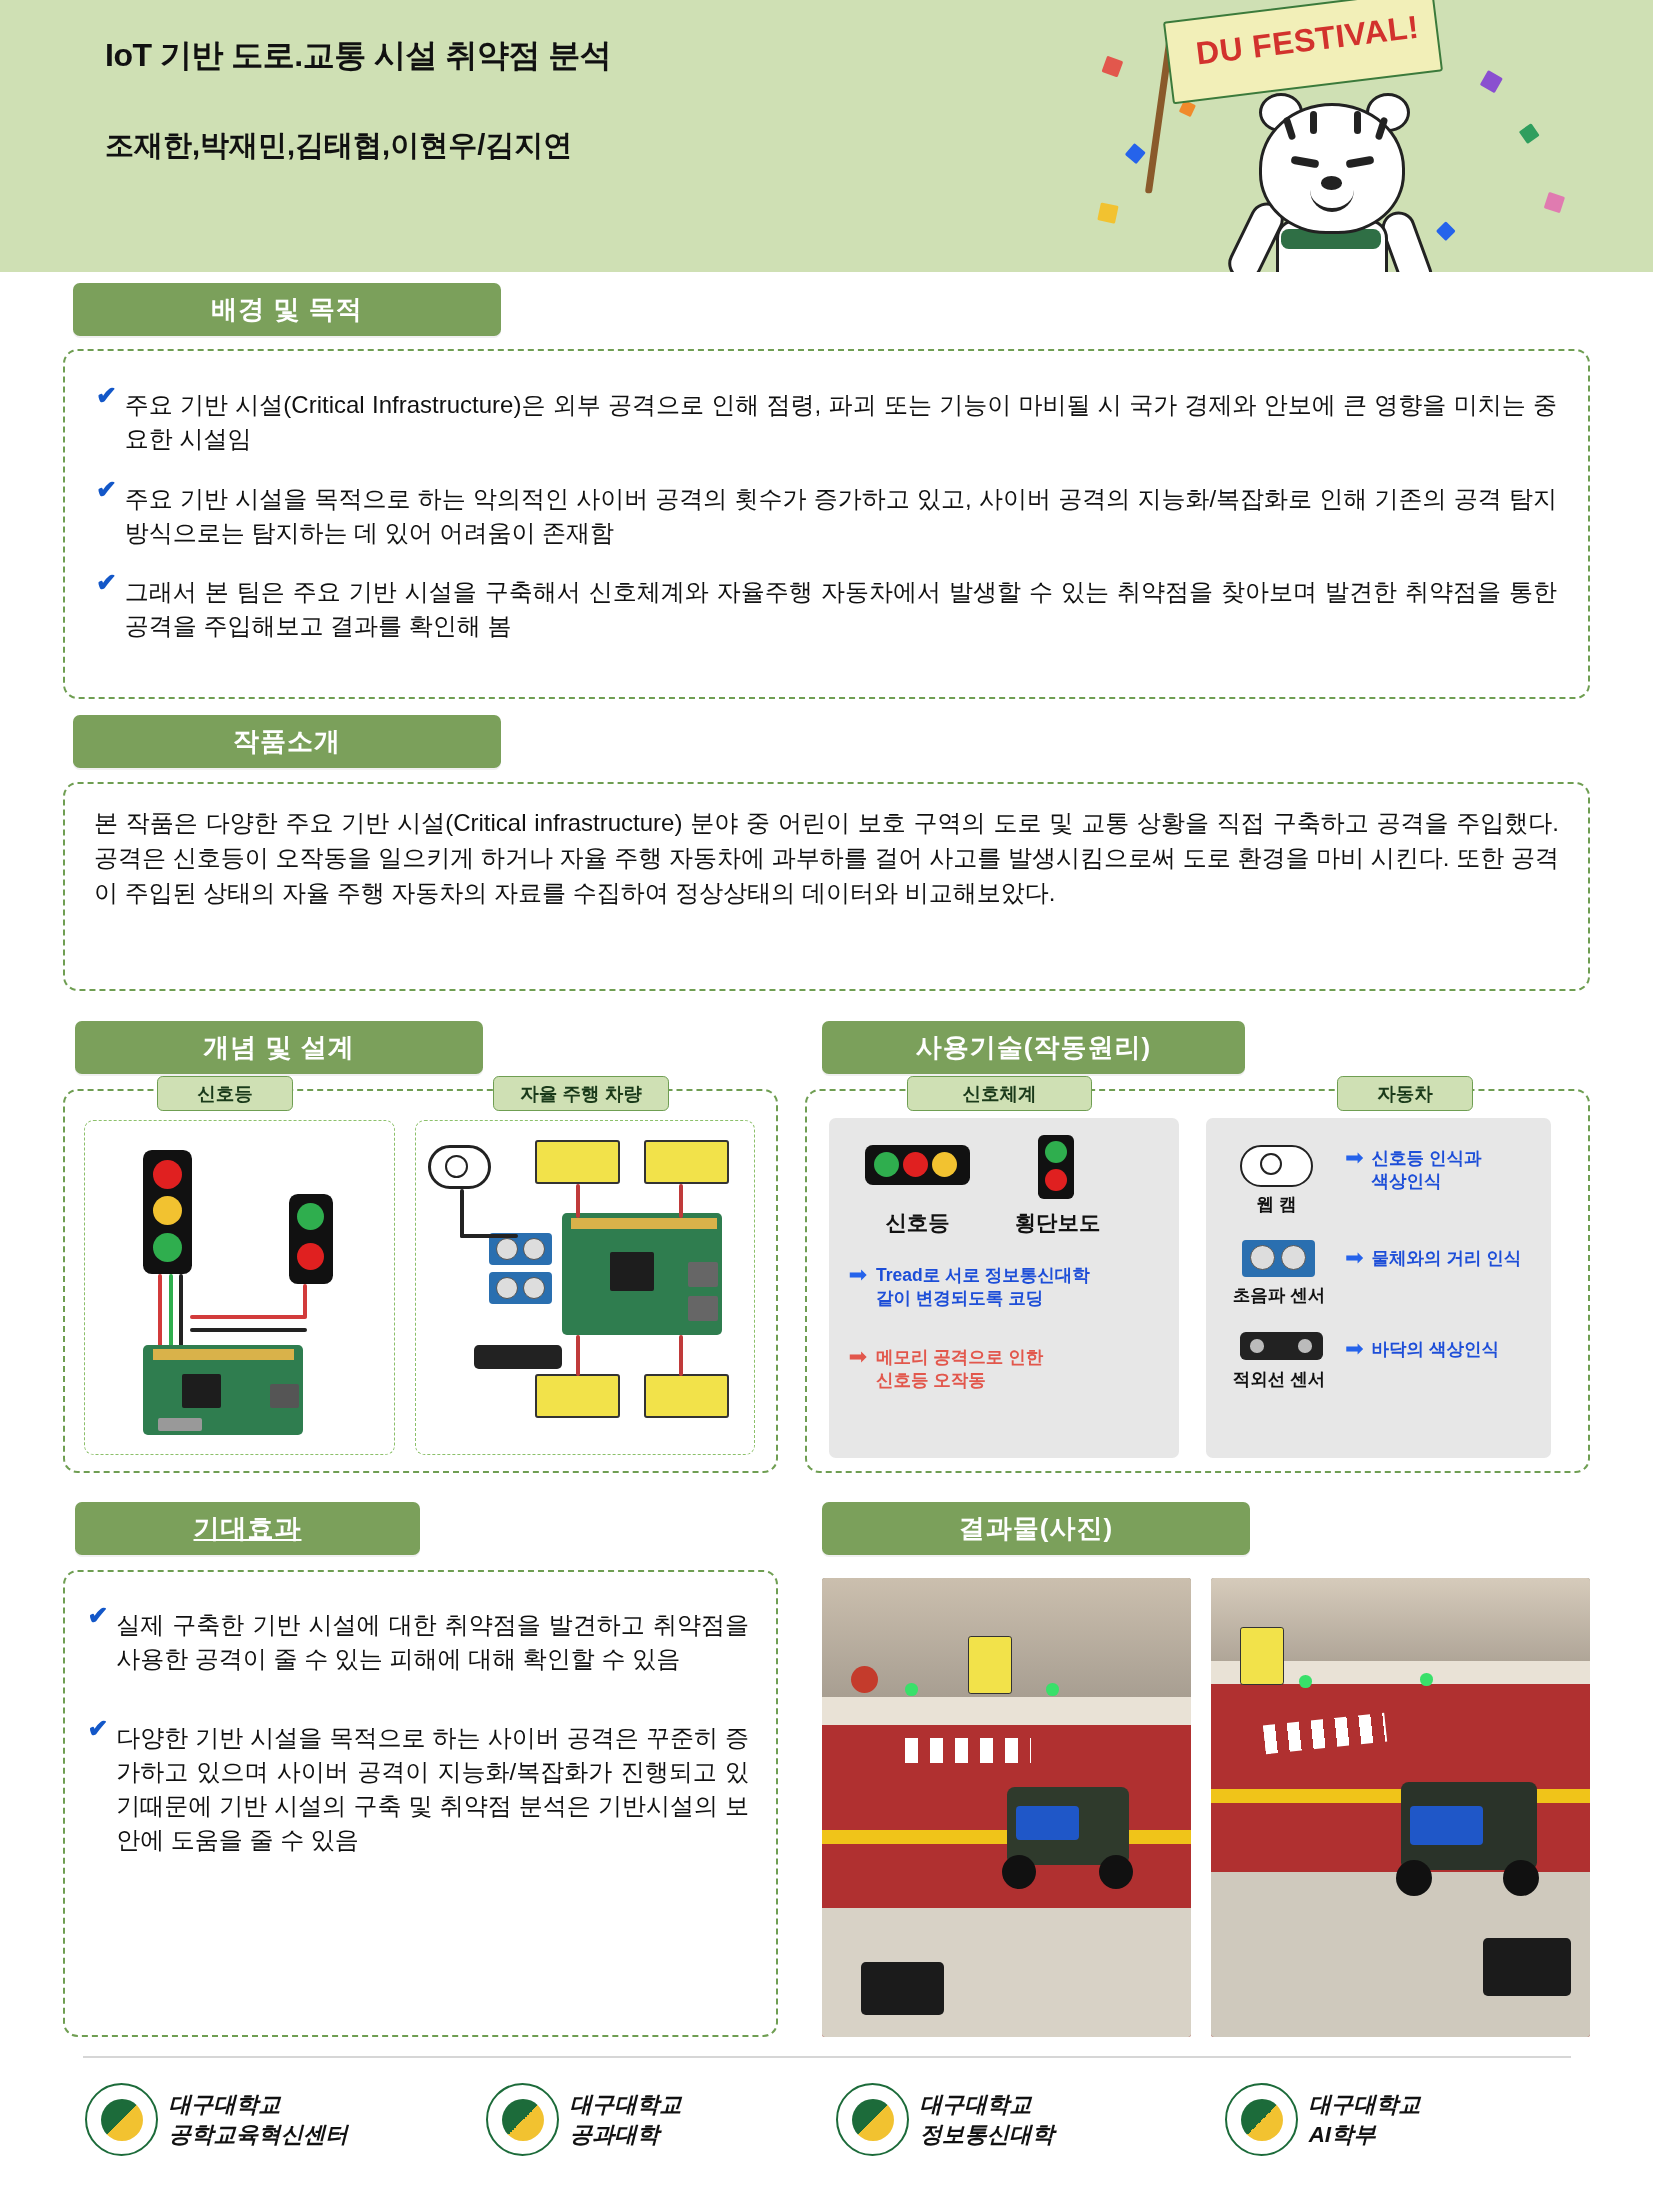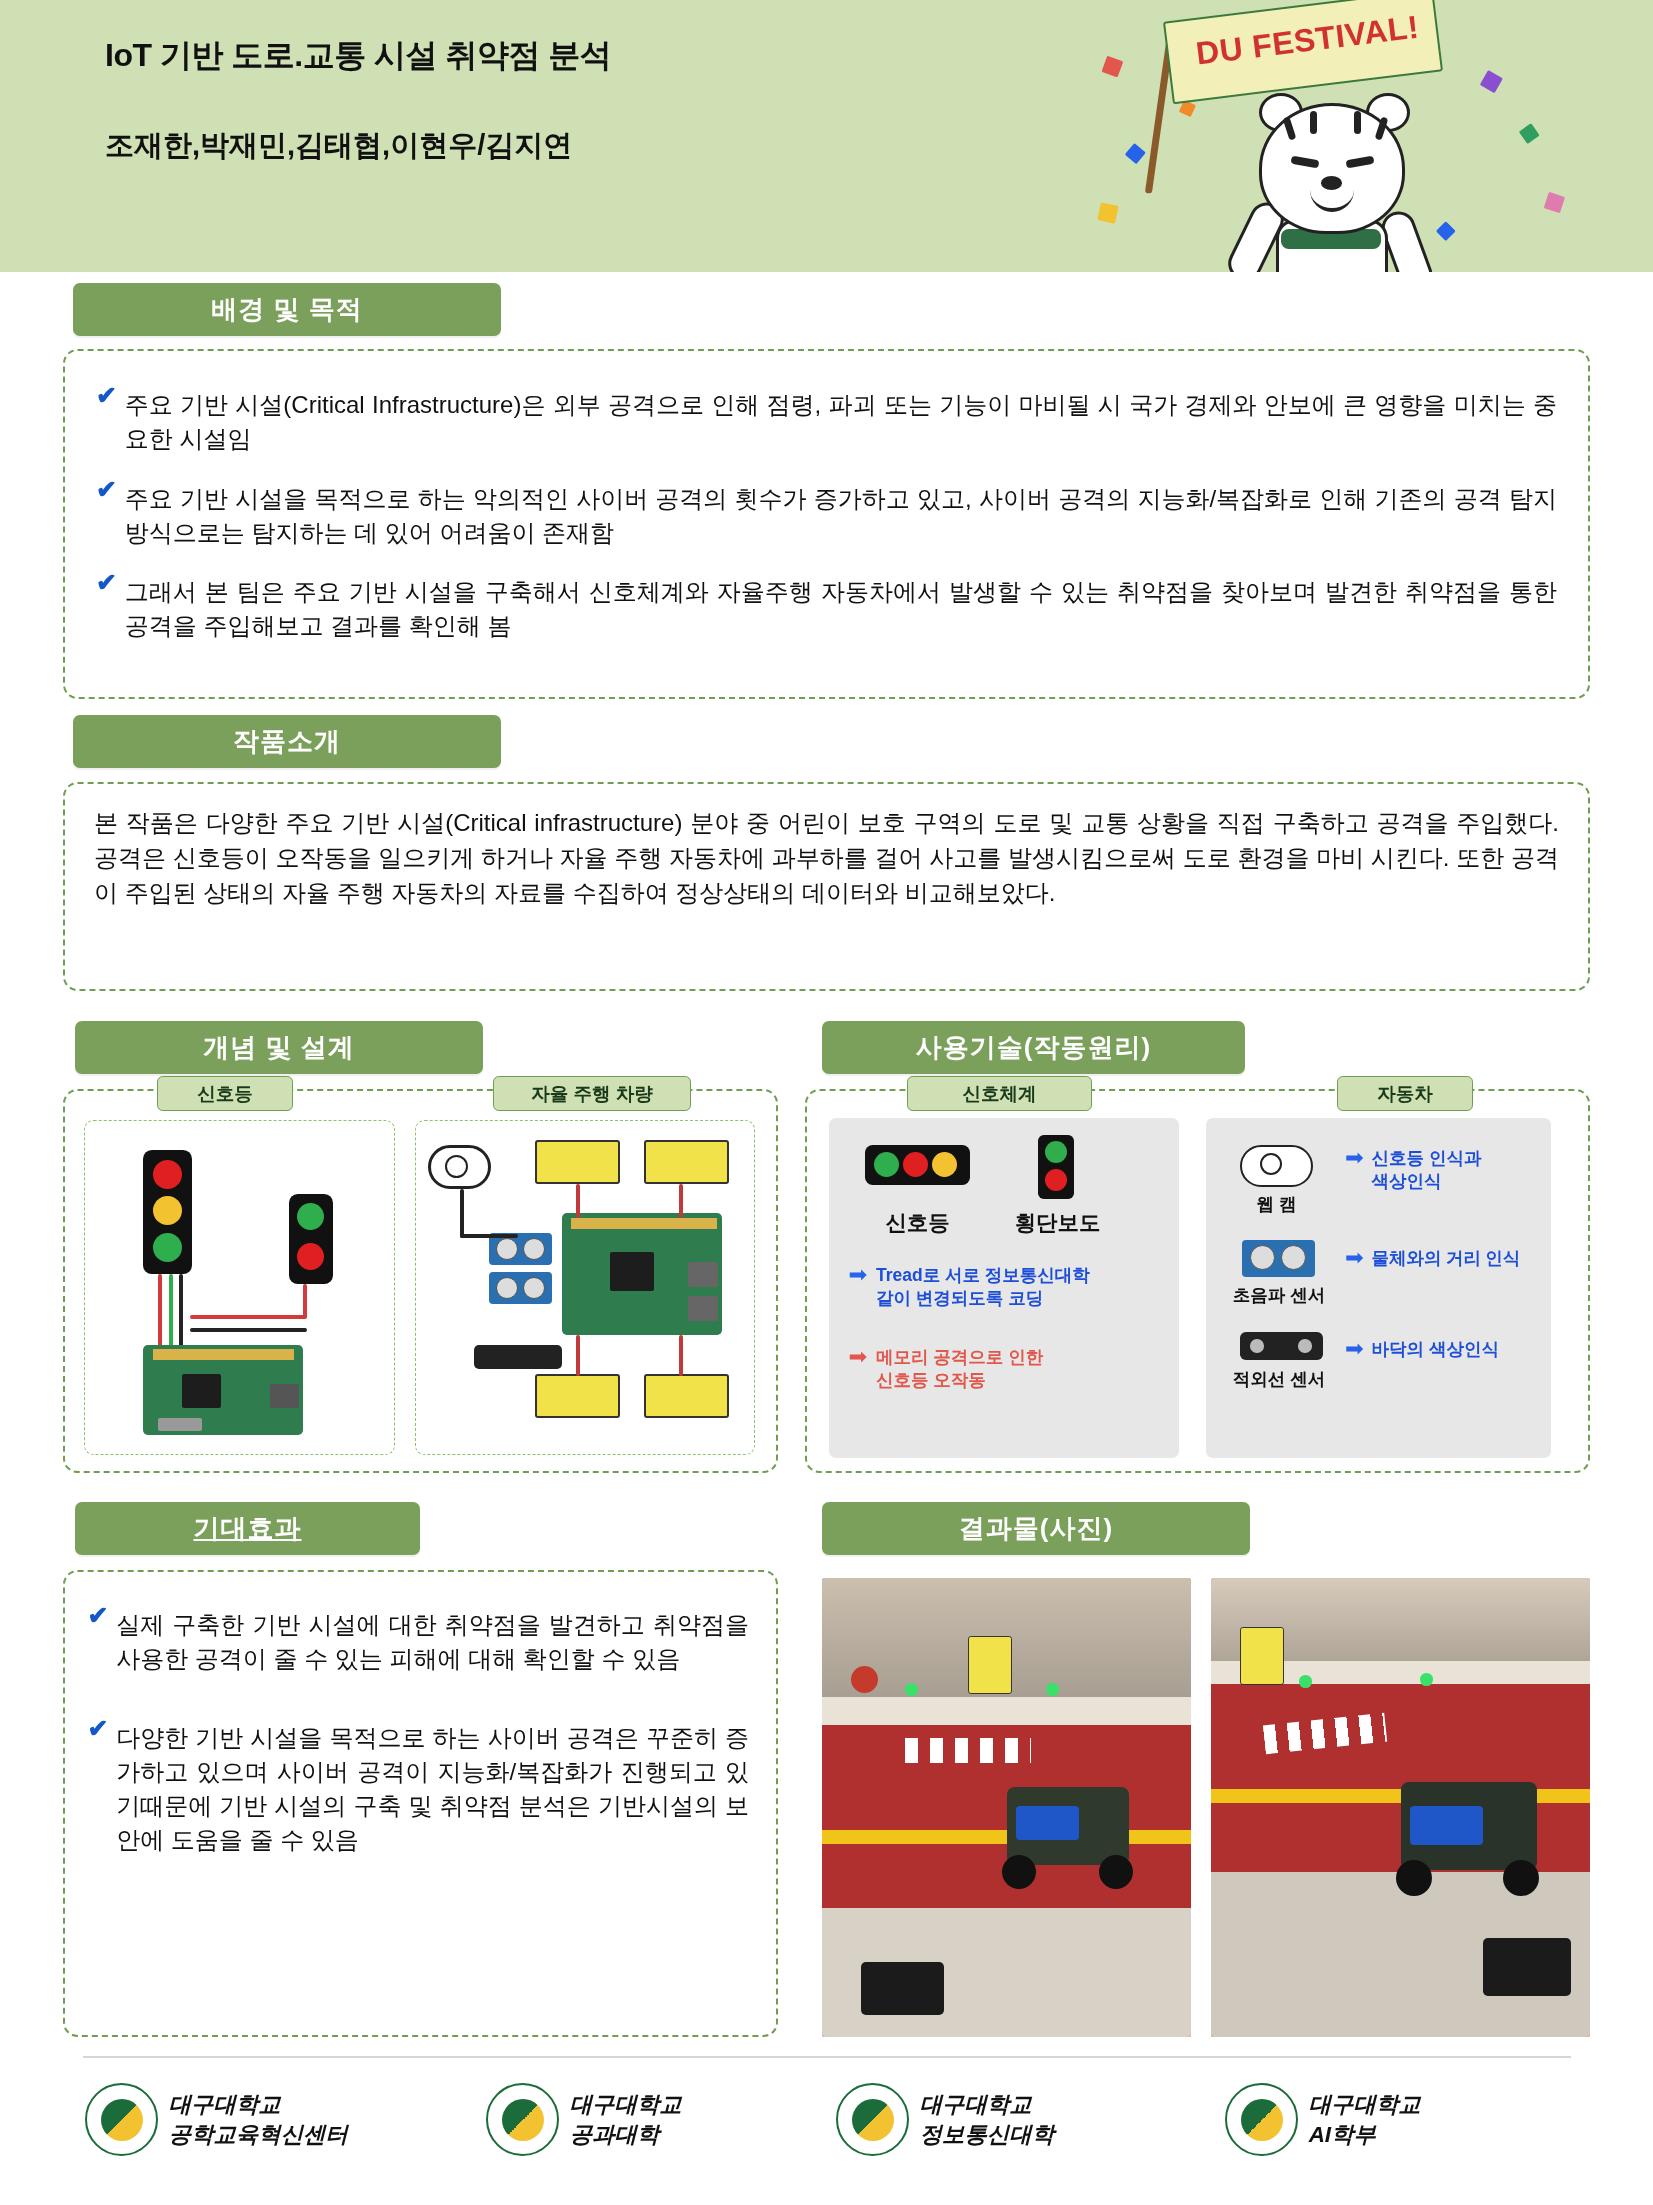--- a/index.html
+++ b/index.html
@@ -337,21 +337,21 @@
 
 <div class="sect-head" style="left:75px;top:1021px;width:408px;height:53px;">
   <span>개념 및 설계</span>
 </div>
 
 <div class="dashbox" style="left:63px;top:1089px;width:715px;height:384px;">
 
   <div class="mini-head" style="left:92px;top:-14.6px;width:136px;height:35px;">
     <span>신호등</span>
   </div>
-  <div class="mini-head" style="left:428px;top:-14.6px;width:198px;height:35px;">
+  <div class="mini-head" style="left:428px;top:-14.6px;width:176px;height:35px;">
     <span>자율 주행 차량</span>
   </div>
 
   <div class="innerbox" style="left:19.4px;top:29px;width:311px;height:335px;">
 
     <div class="tl-body" style="left:58px;top:29px;width:49px;height:124px;"></div>
     <div class="tl-lamp" style="left:68px;top:39px;width:29px;height:29px;background:#e02020;"></div>
     <div class="tl-lamp" style="left:68px;top:75px;width:29px;height:29px;background:#f2c230;"></div>
     <div class="tl-lamp" style="left:68px;top:112px;width:29px;height:29px;background:#2fae4e;"></div>
     <div class="wire" style="left:73px;top:153px;width:3.9px;height:73px;background:#d23b3b;"></div>
@@ -462,21 +462,21 @@
         <div class="tech-line">색상인식</div>
       </div>
     </div>
 
     <div style="position:absolute;left:36px;top:122px;width:73px;height:37px;background:#2a6fb0;border-radius:3.9px;"></div>
     <div style="position:absolute;left:44px;top:127px;width:25px;height:25px;border-radius:50%;background:#ddd;border:1.9px solid #555;"></div>
     <div style="position:absolute;left:75px;top:127px;width:25px;height:25px;border-radius:50%;background:#ddd;border:1.9px solid #555;"></div>
     <div style="position:absolute;left:22px;top:165px;width:102px;text-align:center;font-size:17.5px;font-weight:bold;">초음파 센서</div>
     <div style="position:absolute;left:139px;top:129px;display:flex;align-items:flex-start;">
       <span class="arrow-blue">➡</span>
-      <div style="margin-left:7.8px;color:#1d4ed8;font-family:Liberation Serif, serif;">
+      <div style="margin-left:7.8px;color:#1d4ed8;">
         <div class="tech-line">물체와의 거리 인식</div>
       </div>
     </div>
 
     <div style="position:absolute;left:34px;top:214px;width:83px;height:28px;background:#222;border-radius:5.8px;"></div>
     <div style="position:absolute;left:44px;top:221px;width:13.6px;height:13.6px;border-radius:50%;background:#bbb;"></div>
     <div style="position:absolute;left:92px;top:221px;width:13.6px;height:13.6px;border-radius:50%;background:#bbb;"></div>
     <div style="position:absolute;left:22px;top:249px;width:102px;text-align:center;font-size:17.5px;font-weight:bold;">적외선 센서</div>
     <div style="position:absolute;left:139px;top:220px;display:flex;align-items:flex-start;">
       <span class="arrow-blue">➡</span>

